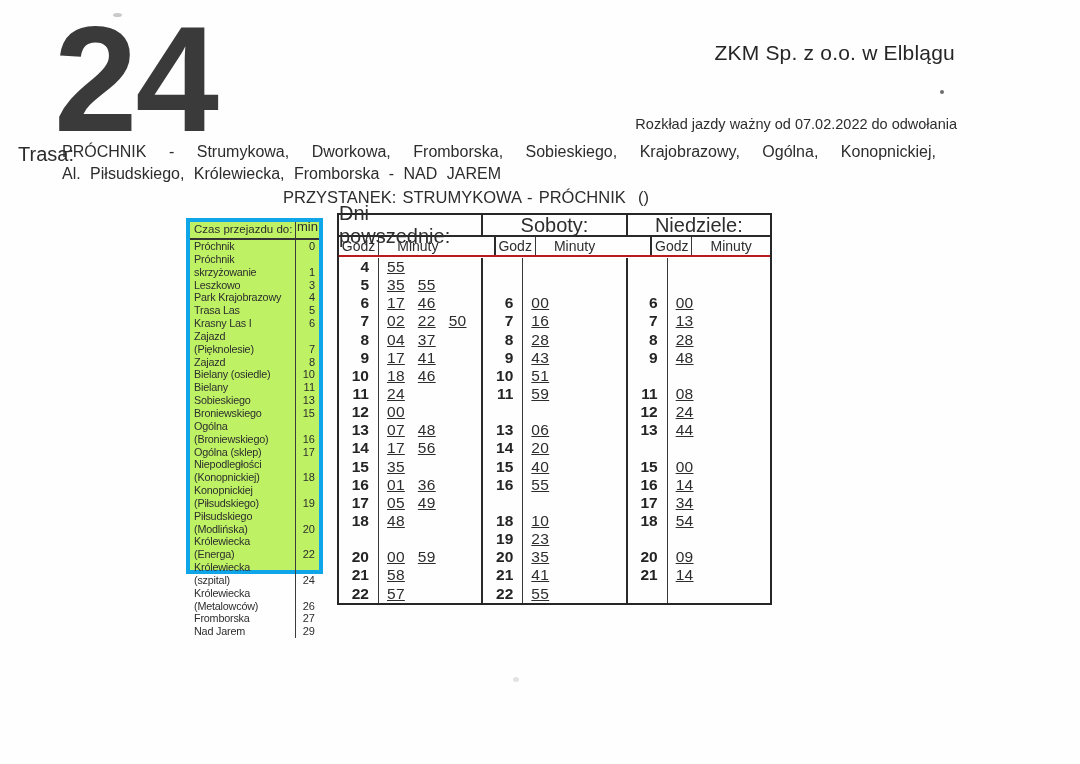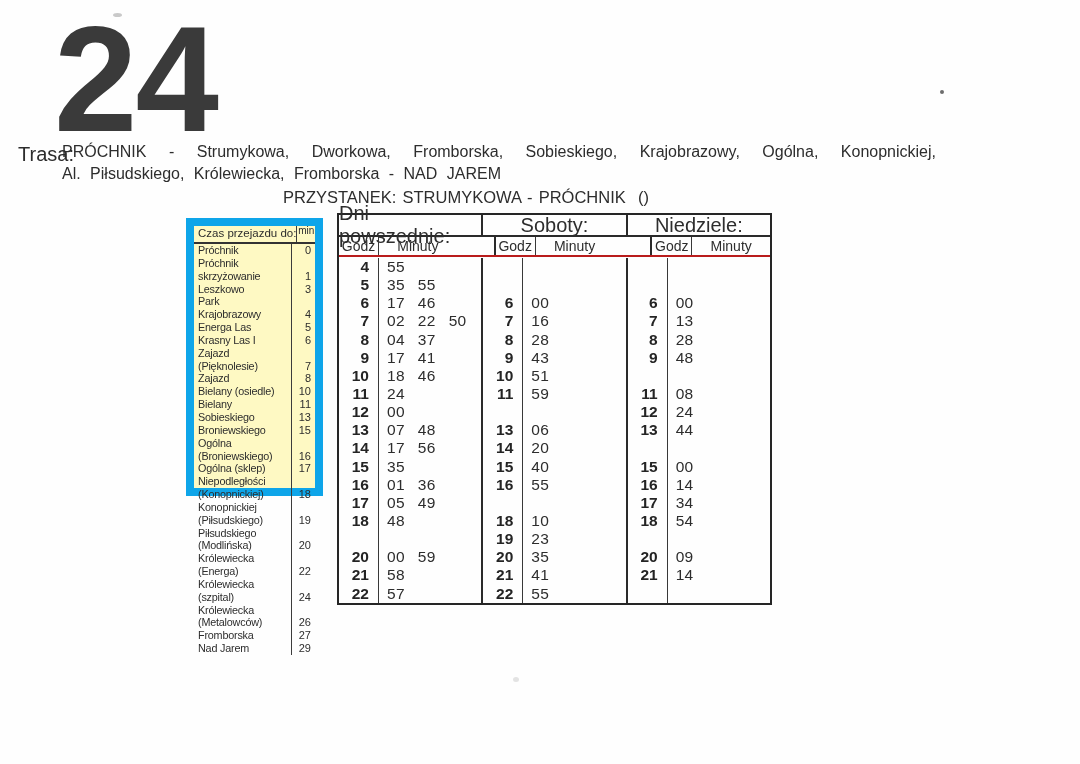--- a/index.html
+++ b/index.html
@@ -34,28 +34,28 @@
   .route-line2{
     position:absolute;left:62px;top:165px;font-size:16px;word-spacing:5px;
   }
   .stop-header{
     position:absolute;left:283px;top:188px;
     font-size:16.5px;white-space:pre;word-spacing:1.5px;
   }
 
   
   .travel-table{
-    position:absolute;left:186px;top:218px;width:137px;height:278px;
-    border:8px solid #0ea5e9;box-sizing:border-box;background:#fef9c3;
+    position:absolute;left:186px;top:218px;width:137px;height:356px;
+    border:4px solid #0ea5e9;box-sizing:border-box;background:#bef264;
   }
   .tt-header{display:flex;align-items:stretch;border-bottom:2px solid #333;height:16px;}
   .tt-header-title{flex:1;font-size:11.5px;padding-left:4px;line-height:15px;white-space:nowrap;}
   .tt-header-unit{
     width:24px;border-left:1px solid #3c3c3c;box-sizing:border-box;
-    font-size:10px;display:flex;align-items:flex-start;justify-content:center;line-height:10px;
+    font-size:13px;display:flex;align-items:flex-start;justify-content:center;line-height:10px;
   }
   .tt-row{display:flex;align-items:stretch;gap:10px;}
   .tt-stop{
     flex:1;padding-left:4px;font-size:10.8px;line-height:12.85px;
     white-space:pre-line;letter-spacing:-0.2px;
   }
   .tt-val{
     width:24px;border-left:1px solid #3c3c3c;box-sizing:border-box;
     font-size:11px;line-height:12.85px;
     display:flex;align-items:flex-end;justify-content:flex-end;padding-right:4px;
@@ -83,35 +83,37 @@
   .sub-min{flex:1;display:flex;align-items:center;justify-content:center;font-size:14px;}
   .t-body{flex:1;padding-top:1px;}
   .t-row{display:flex;height:18.15px;}
   .t-sec{flex:1;display:flex;border-left:2px solid #2a2a2a;}
   .t-sec:first-child{border-left:none;}
   .t-godz{
     width:40px;box-sizing:border-box;border-right:1px solid #383838;
     display:flex;align-items:center;justify-content:flex-end;padding-right:9px;
     font-size:15.5px;font-weight:bold;color:#242424;
   }
-  .t-min{flex:1;display:flex;padding-left:8px;font-size:15.5px;color:#2d2d2d;}
+  .t-min{flex:1;display:flex;padding-left:8px;font-size:15.5px;color:#2d2d2d;text-decoration:underline;}
   .t-min span{margin-right:13px;letter-spacing:0.3px;}
 
   
   .artifact{position:absolute;border-radius:50%;}
   .artifact-period{left:940px;top:90px;width:4px;height:4px;background:#6d6d6d;}
   .artifact-smudge-top{left:113px;top:13px;width:9px;height:4px;background:#c9c9c9;}
   .artifact-dot-mid{left:513px;top:677px;width:6px;height:5px;background:#e3e3e3;}
 </style>
 </head>
 <body>
 
 <div class="page">
 
   <div class="line-number">24</div>
+  <div class="agency">ZKM Sp. z o.o. w Elblągu</div>
+  <div class="validity">Rozkład jazdy ważny od 07.02.2022 do odwołania</div>
 
   <div class="route-label">Trasa:</div>
   <div class="route-line1">PRÓCHNIK - Strumykowa, Dworkowa, Fromborska, Sobieskiego, Krajobrazowy, Ogólna, Konopnickiej,</div>
   <div class="route-line2">Al. Piłsudskiego, Królewiecka, Fromborska - NAD JAREM</div>
   <div class="stop-header">PRZYSTANEK: STRUMYKOWA - PRÓCHNIK  ()</div>
 
   <div class="travel-table">
     <div class="tt-header">
       <div class="tt-header-title">Czas przejazdu do:</div>
       <div class="tt-header-unit">min</div>
@@ -127,21 +129,21 @@
         </div>
         <div class="tt-row">
           <div class="tt-stop">Leszkowo</div>
           <div class="tt-val">3</div>
         </div>
         <div class="tt-row">
           <div class="tt-stop">Park Krajobrazowy</div>
           <div class="tt-val">4</div>
         </div>
         <div class="tt-row">
-          <div class="tt-stop">Energa Las</div>
+          <div class="tt-stop">Trasa Las</div>
           <div class="tt-val">5</div>
         </div>
         <div class="tt-row">
           <div class="tt-stop">Krasny Las I</div>
           <div class="tt-val">6</div>
         </div>
         <div class="tt-row">
           <div class="tt-stop">Zajazd (Pięknolesie)</div>
           <div class="tt-val">7</div>
         </div>

